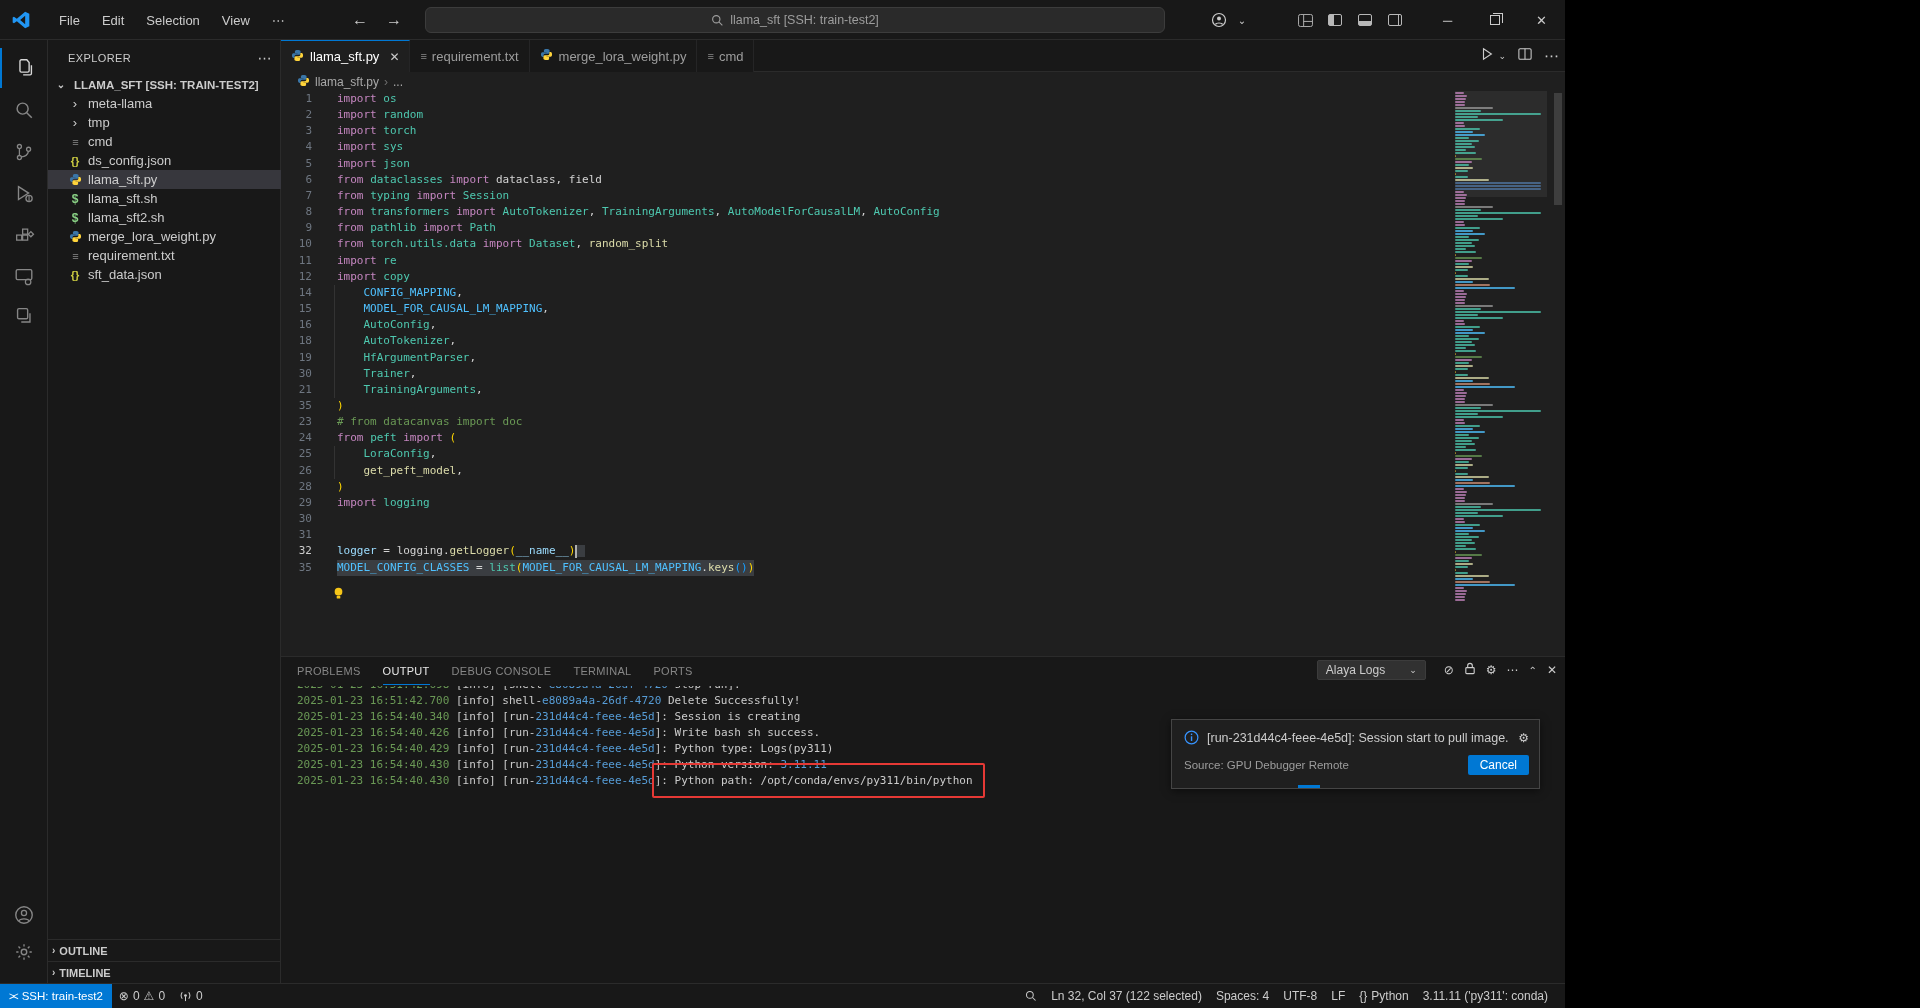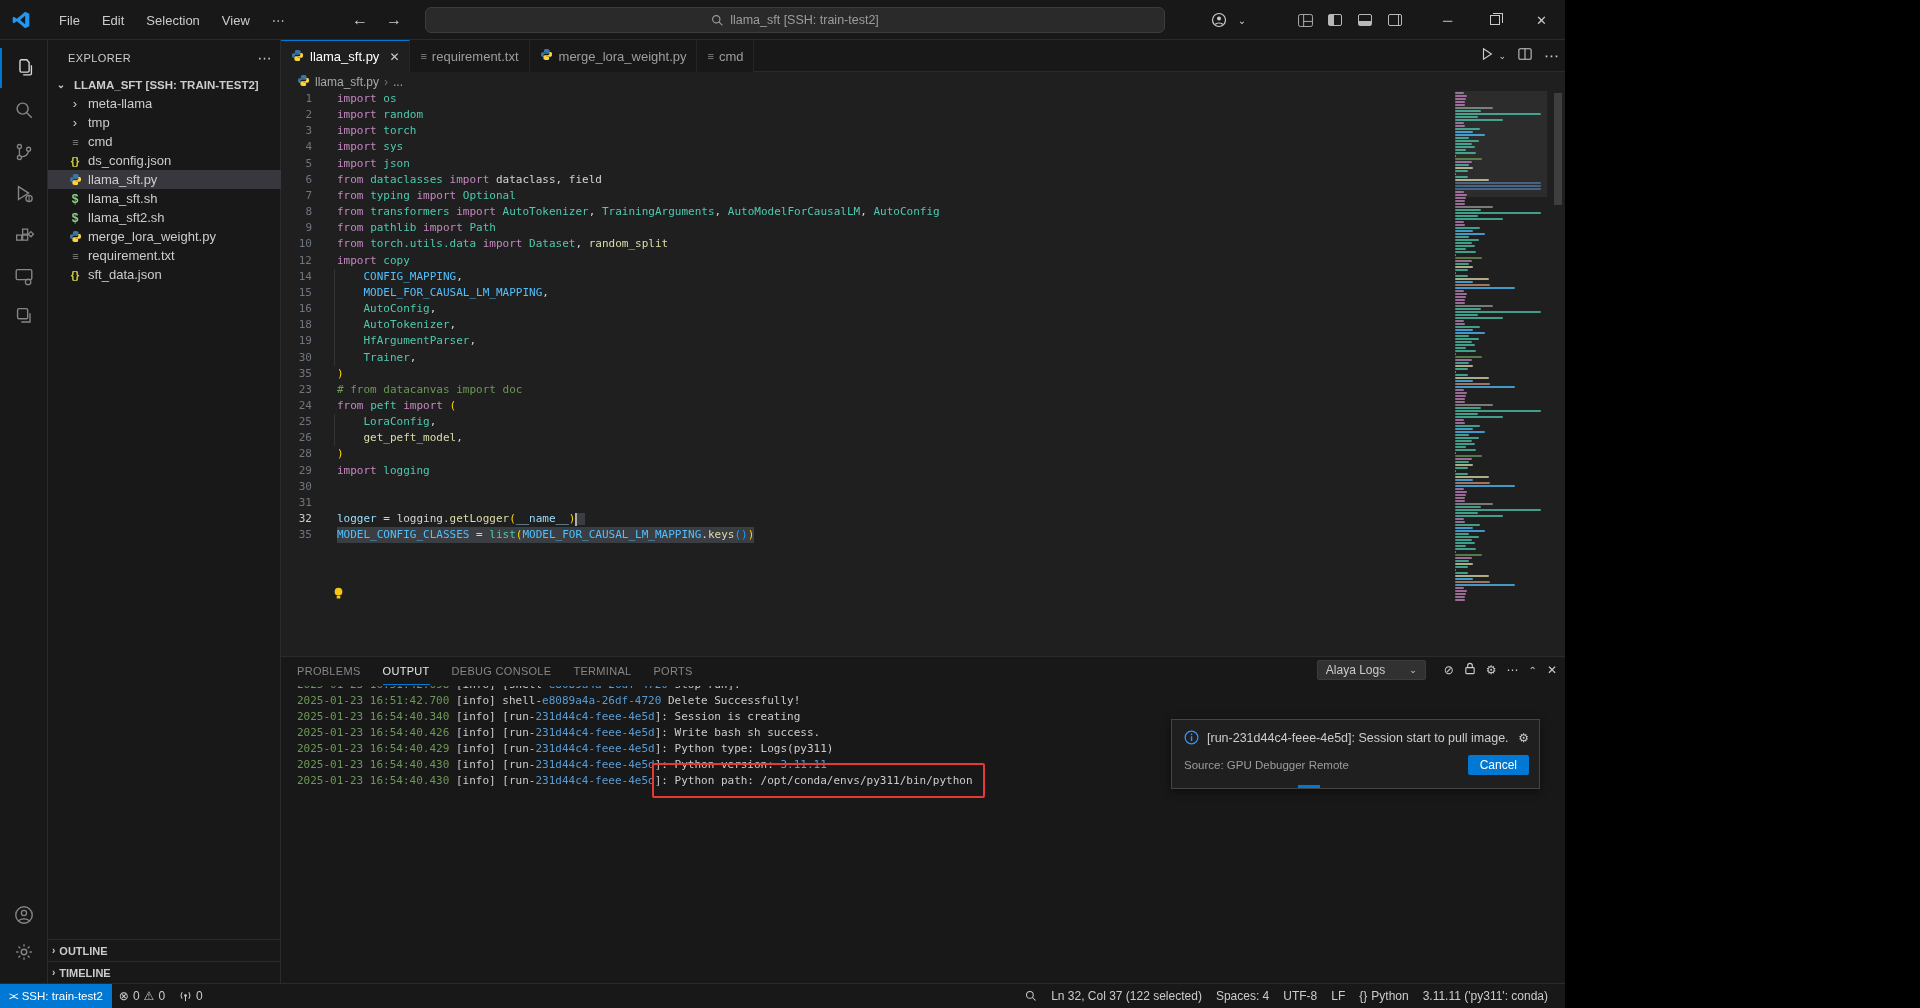--- a/index.html
+++ b/index.html
@@ -384,31 +384,33 @@
   </div>
 
   <div id="code-area">
     <div id="code-lines">
         <div class="cl"><span class="ln">1</span><span class="ct"><span class="tk-k">import </span><span class="tk-t">os</span></span></div>
         <div class="cl"><span class="ln">2</span><span class="ct"><span class="tk-k">import </span><span class="tk-t">random</span></span></div>
         <div class="cl"><span class="ln">3</span><span class="ct"><span class="tk-k">import </span><span class="tk-t">torch</span></span></div>
         <div class="cl"><span class="ln">4</span><span class="ct"><span class="tk-k">import </span><span class="tk-t">sys</span></span></div>
         <div class="cl"><span class="ln">5</span><span class="ct"><span class="tk-k">import </span><span class="tk-t">json</span></span></div>
         <div class="cl"><span class="ln">6</span><span class="ct"><span class="tk-k">from </span><span class="tk-t">dataclasses</span><span class="tk-k"> import </span><span class="tk-w">dataclass, field</span></span></div>
-        <div class="cl"><span class="ln">7</span><span class="ct"><span class="tk-k">from </span><span class="tk-t">typing</span><span class="tk-k"> import </span><span class="tk-t">Optional</span></span></div>
+        <div class="cl"><span class="ln">7</span><span class="ct"><span class="tk-k">from </span><span class="tk-t">typing</span><span class="tk-k"> import </span><span class="tk-t">Session</span></span></div>
         <div class="cl"><span class="ln">8</span><span class="ct"><span class="tk-k">from </span><span class="tk-t">transformers</span><span class="tk-k"> import </span><span class="tk-t">AutoTokenizer</span><span class="tk-w">, </span><span class="tk-t">TrainingArguments</span><span class="tk-w">, </span><span class="tk-t">AutoModelForCausalLM</span><span class="tk-w">, </span><span class="tk-t">AutoConfig</span></span></div>
         <div class="cl"><span class="ln">9</span><span class="ct"><span class="tk-k">from </span><span class="tk-t">pathlib</span><span class="tk-k"> import </span><span class="tk-t">Path</span></span></div>
         <div class="cl"><span class="ln">10</span><span class="ct"><span class="tk-k">from </span><span class="tk-t">torch.utils.data</span><span class="tk-k"> import </span><span class="tk-t">Dataset</span><span class="tk-w">, </span><span class="tk-f">random_split</span></span></div>
+        <div class="cl"><span class="ln">11</span><span class="ct"><span class="tk-k">import </span><span class="tk-t">re</span></span></div>
         <div class="cl"><span class="ln">12</span><span class="ct"><span class="tk-k">import </span><span class="tk-t">copy</span></span></div>
         <div class="cl"><span class="ln">14</span><span class="guide"></span><span class="ct"><span class="tk-c">    CONFIG_MAPPING</span><span class="tk-w">,</span></span></div>
         <div class="cl"><span class="ln">15</span><span class="guide"></span><span class="ct"><span class="tk-c">    MODEL_FOR_CAUSAL_LM_MAPPING</span><span class="tk-w">,</span></span></div>
         <div class="cl"><span class="ln">16</span><span class="guide"></span><span class="ct"><span class="tk-t">    AutoConfig</span><span class="tk-w">,</span></span></div>
         <div class="cl"><span class="ln">18</span><span class="guide"></span><span class="ct"><span class="tk-t">    AutoTokenizer</span><span class="tk-w">,</span></span></div>
         <div class="cl"><span class="ln">19</span><span class="guide"></span><span class="ct"><span class="tk-t">    HfArgumentParser</span><span class="tk-w">,</span></span></div>
         <div class="cl"><span class="ln">30</span><span class="guide"></span><span class="ct"><span class="tk-t">    Trainer</span><span class="tk-w">,</span></span></div>
+        <div class="cl"><span class="ln">21</span><span class="guide"></span><span class="ct"><span class="tk-t">    TrainingArguments</span><span class="tk-w">,</span></span></div>
         <div class="cl"><span class="ln">35</span><span class="ct"><span class="tk-y">)</span></span></div>
         <div class="cl"><span class="ln">23</span><span class="ct"><span class="tk-m"># from datacanvas import doc</span></span></div>
         <div class="cl"><span class="ln">24</span><span class="ct"><span class="tk-k">from </span><span class="tk-t">peft</span><span class="tk-k"> import </span><span class="tk-y">(</span></span></div>
         <div class="cl"><span class="ln">25</span><span class="guide"></span><span class="ct"><span class="tk-t">    LoraConfig</span><span class="tk-w">,</span></span></div>
         <div class="cl"><span class="ln">26</span><span class="guide"></span><span class="ct"><span class="tk-f">    get_peft_model</span><span class="tk-w">,</span></span></div>
         <div class="cl"><span class="ln">28</span><span class="ct"><span class="tk-y">)</span></span></div>
         <div class="cl"><span class="ln">29</span><span class="ct"><span class="tk-k">import </span><span class="tk-t">logging</span></span></div>
         <div class="cl"><span class="ln">30</span><span class="ct"></span></div>
         <div class="cl"><span class="ln">31</span><span class="ct"></span></div>
         <div class="cl"><span class="ln cur">32</span><span class="ct"><span class="tk-v">logger</span><span class="tk-w"> = </span><span class="tk-w">logging</span><span class="tk-w">.</span><span class="tk-f">getLogger</span><span class="tk-y">(</span><span class="tk-v">__name__</span><span class="tk-y">)</span><span class="cursorbar"></span><span class="selstub"></span></span></div>

